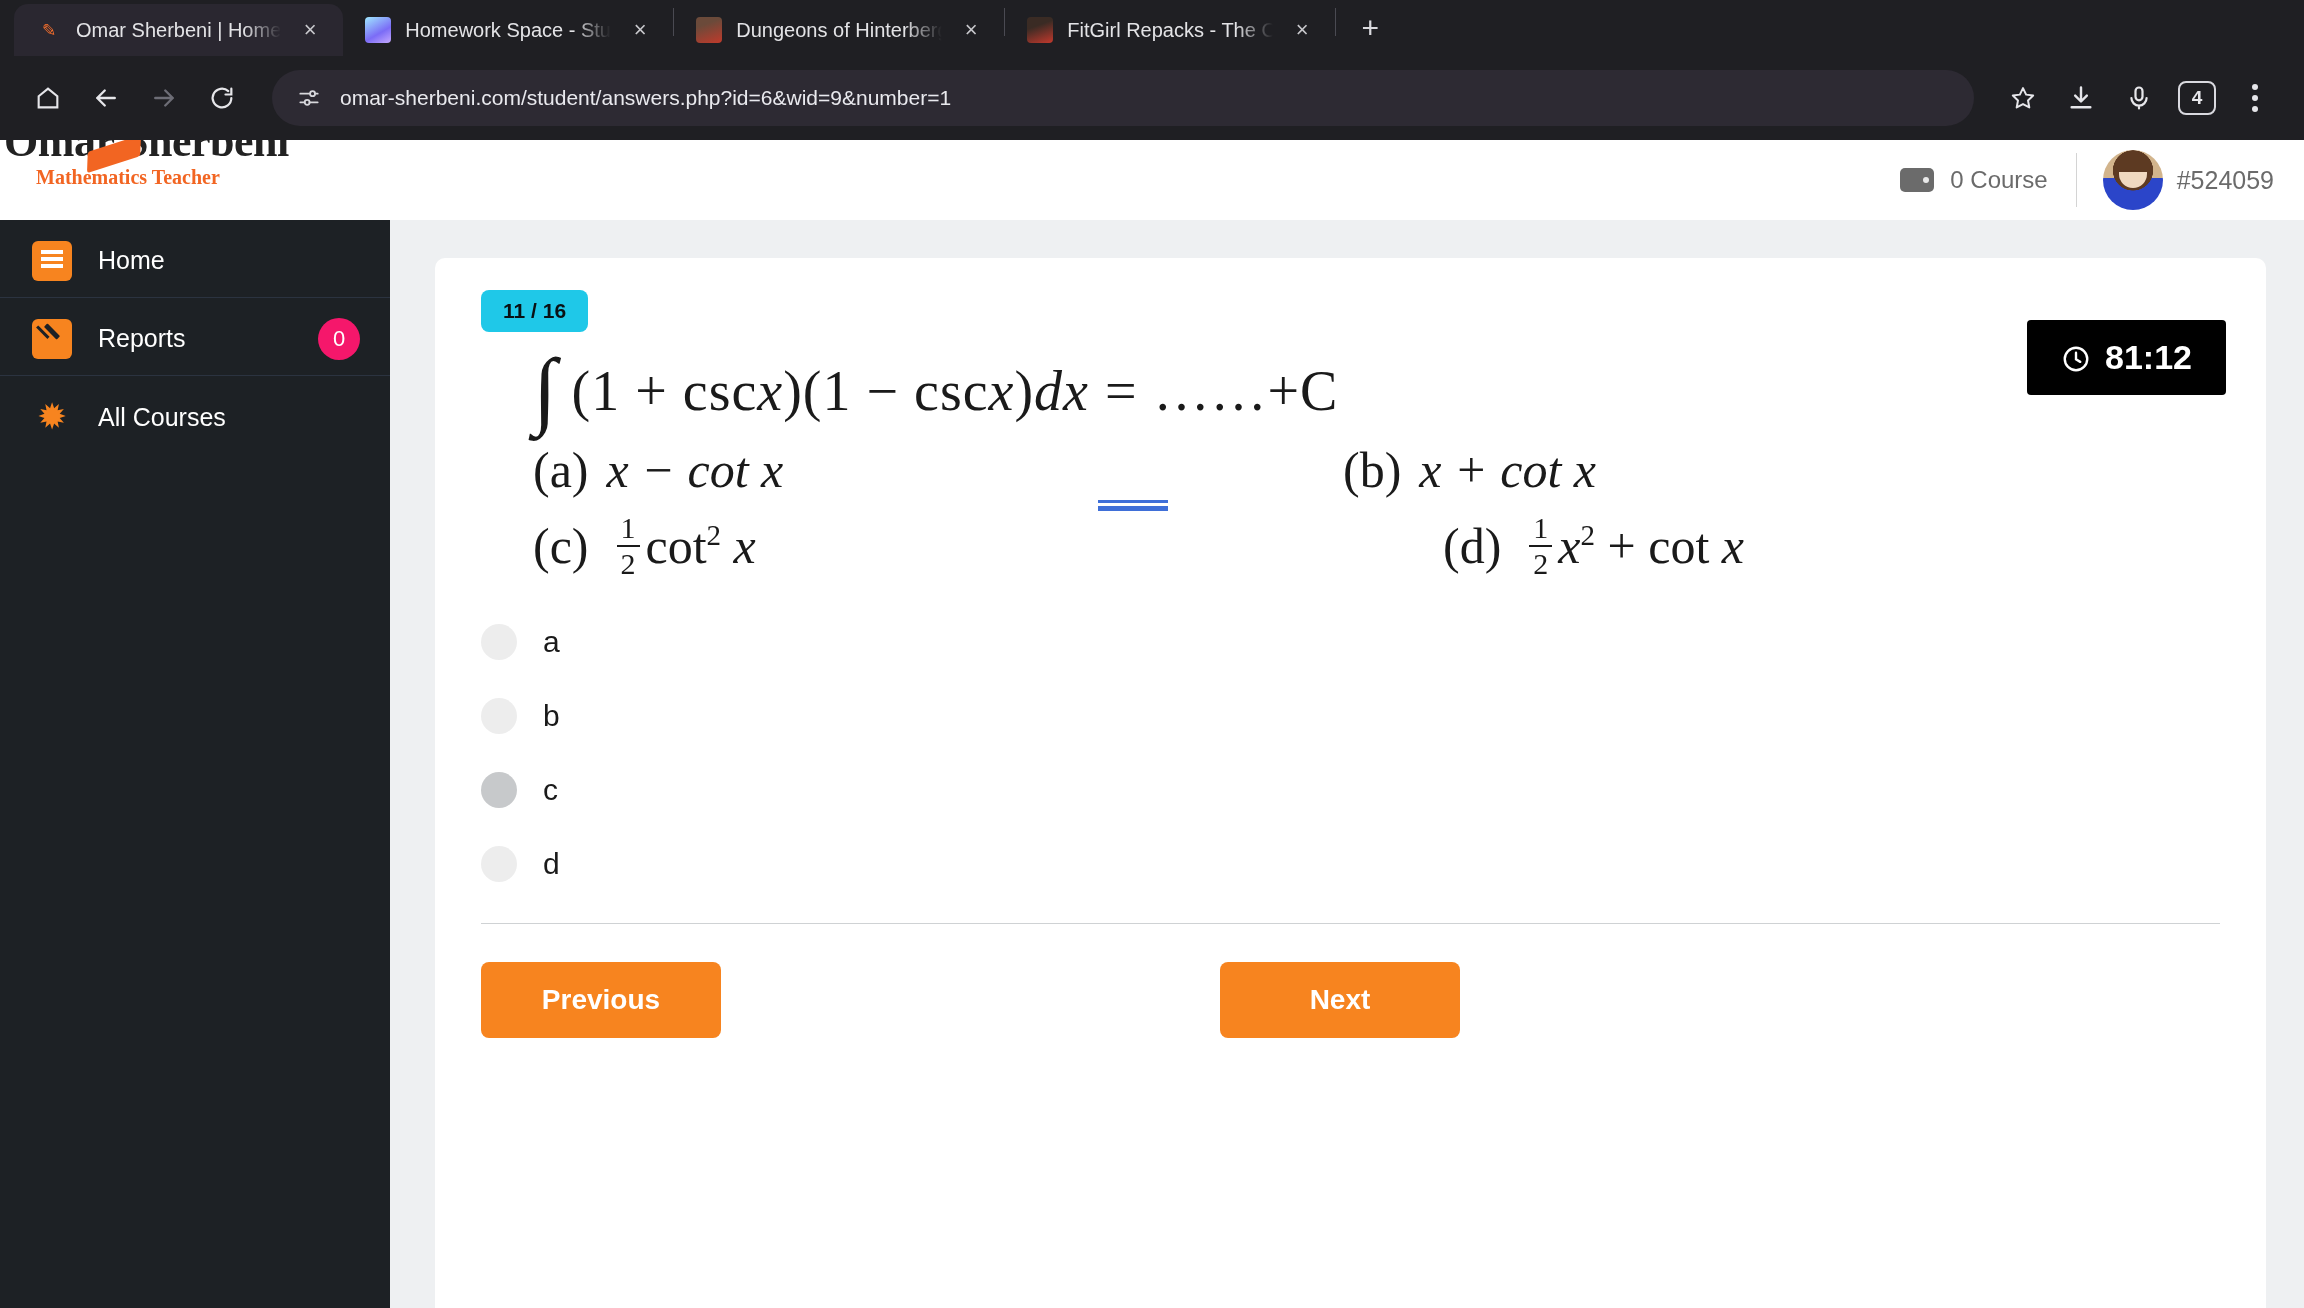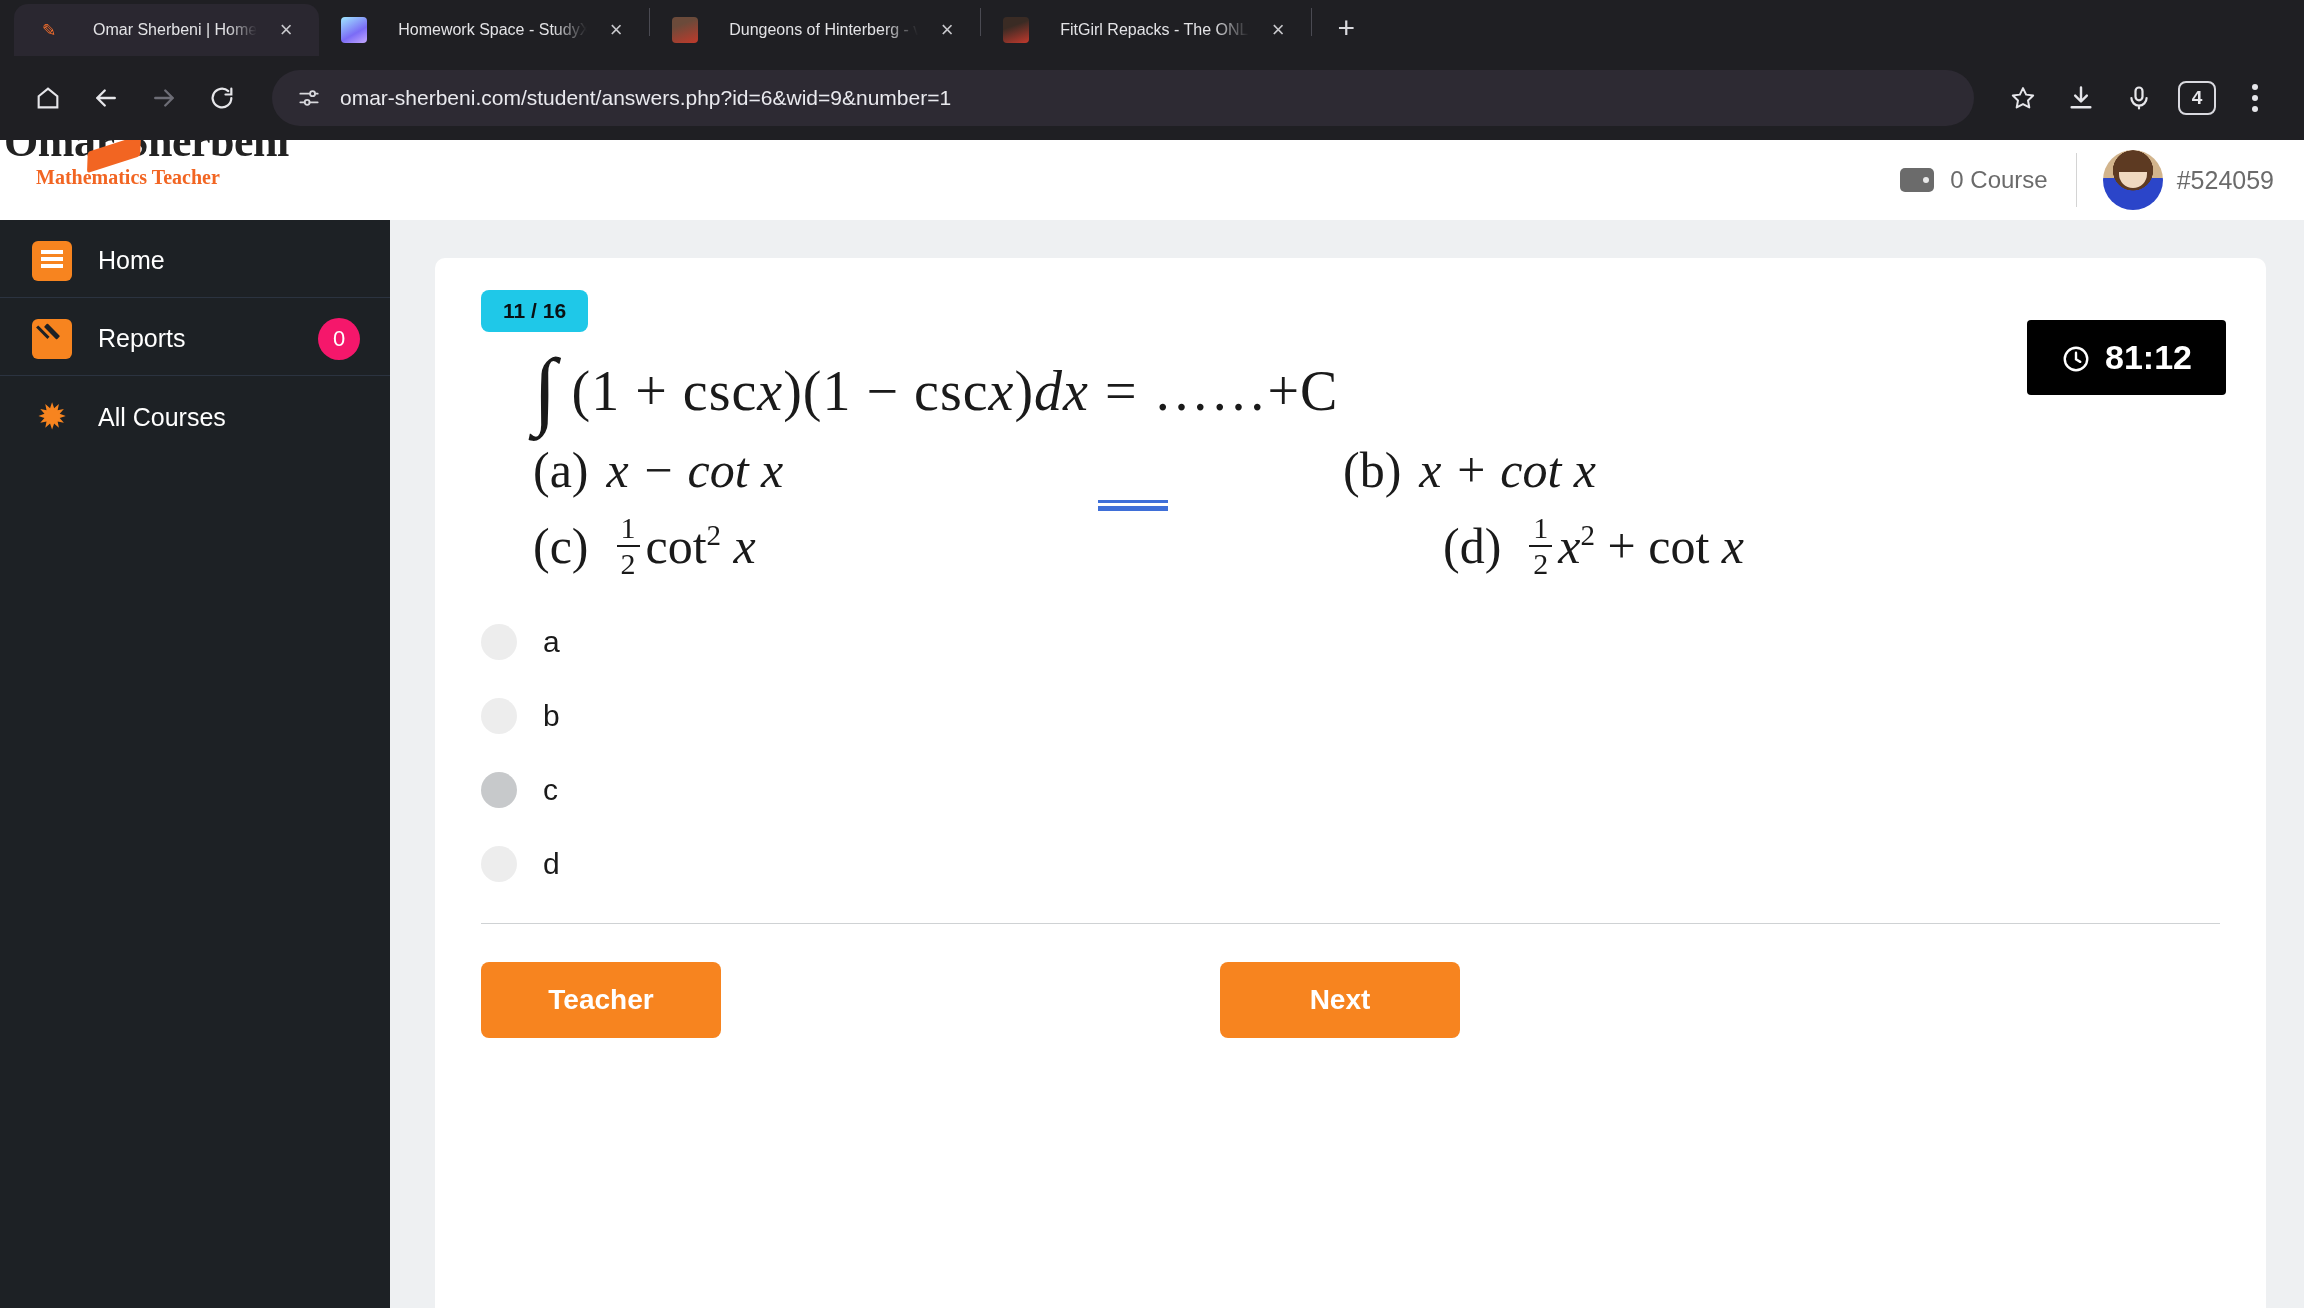--- a/index.html
+++ b/index.html
@@ -26,25 +26,24 @@
   .tab-favicon {
     width: 26px; height: 26px; flex: 0 0 26px; border-radius: 4px;
     display: flex; align-items: center; justify-content: center;
     font-size: 17px; line-height: 1; overflow: hidden;
   }
   .fav-pencil { background: transparent; color:#f96f2b; }
   .fav-studyx { background: linear-gradient(150deg,#9fe8ff,#7b6cf6 60%,#c5a9ff); }
   .fav-dungeon { background: linear-gradient(160deg,#6b4a3a 30%,#c03a2b); }
   .fav-fitgirl { background: linear-gradient(160deg,#3a2b24 35%,#c2392d); }
   .tab-title {
-    color: #e3e3e6; font-size: 16px; white-space: nowrap;
+    color: #e3e3e6; font-size: 20px; white-space: nowrap;
     overflow: hidden; flex: 1 1 auto;
     -webkit-mask-image: linear-gradient(90deg,#000 82%,transparent 100%);
             mask-image: linear-gradient(90deg,#000 82%,transparent 100%);
-            margin-left: 17px;
   }
   .tab-close {
     width: 30px; height: 30px; flex: 0 0 30px; color: #c8c8cc;
     display: flex; align-items: center; justify-content: center; font-size: 22px;
   }
   .tab-sep { width: 1px; height: 28px; background: #4a4a52; align-self: center; margin-bottom: 12px; }
   .new-tab-btn {
     width: 44px; height: 44px; margin: 0 0 6px 12px; color: #dadade;
     display: flex; align-items: center; justify-content: center; font-size: 30px;
   }
@@ -442,20 +441,20 @@
           </label>
           <label class="answer-row">
             <span class="radio-dot"></span>
             <span class="answer-label">d</span>
           </label>
         </div>
 
         <div id="card-divider"></div>
 
         <div id="nav-buttons">
-          <button class="nav-action">Teacher</button>
+          <button class="nav-action">Previous</button>
           <button class="nav-action">Next</button>
         </div>
 
       </section>
     </main>
   </div>
 </div>
 
 </body></html>

